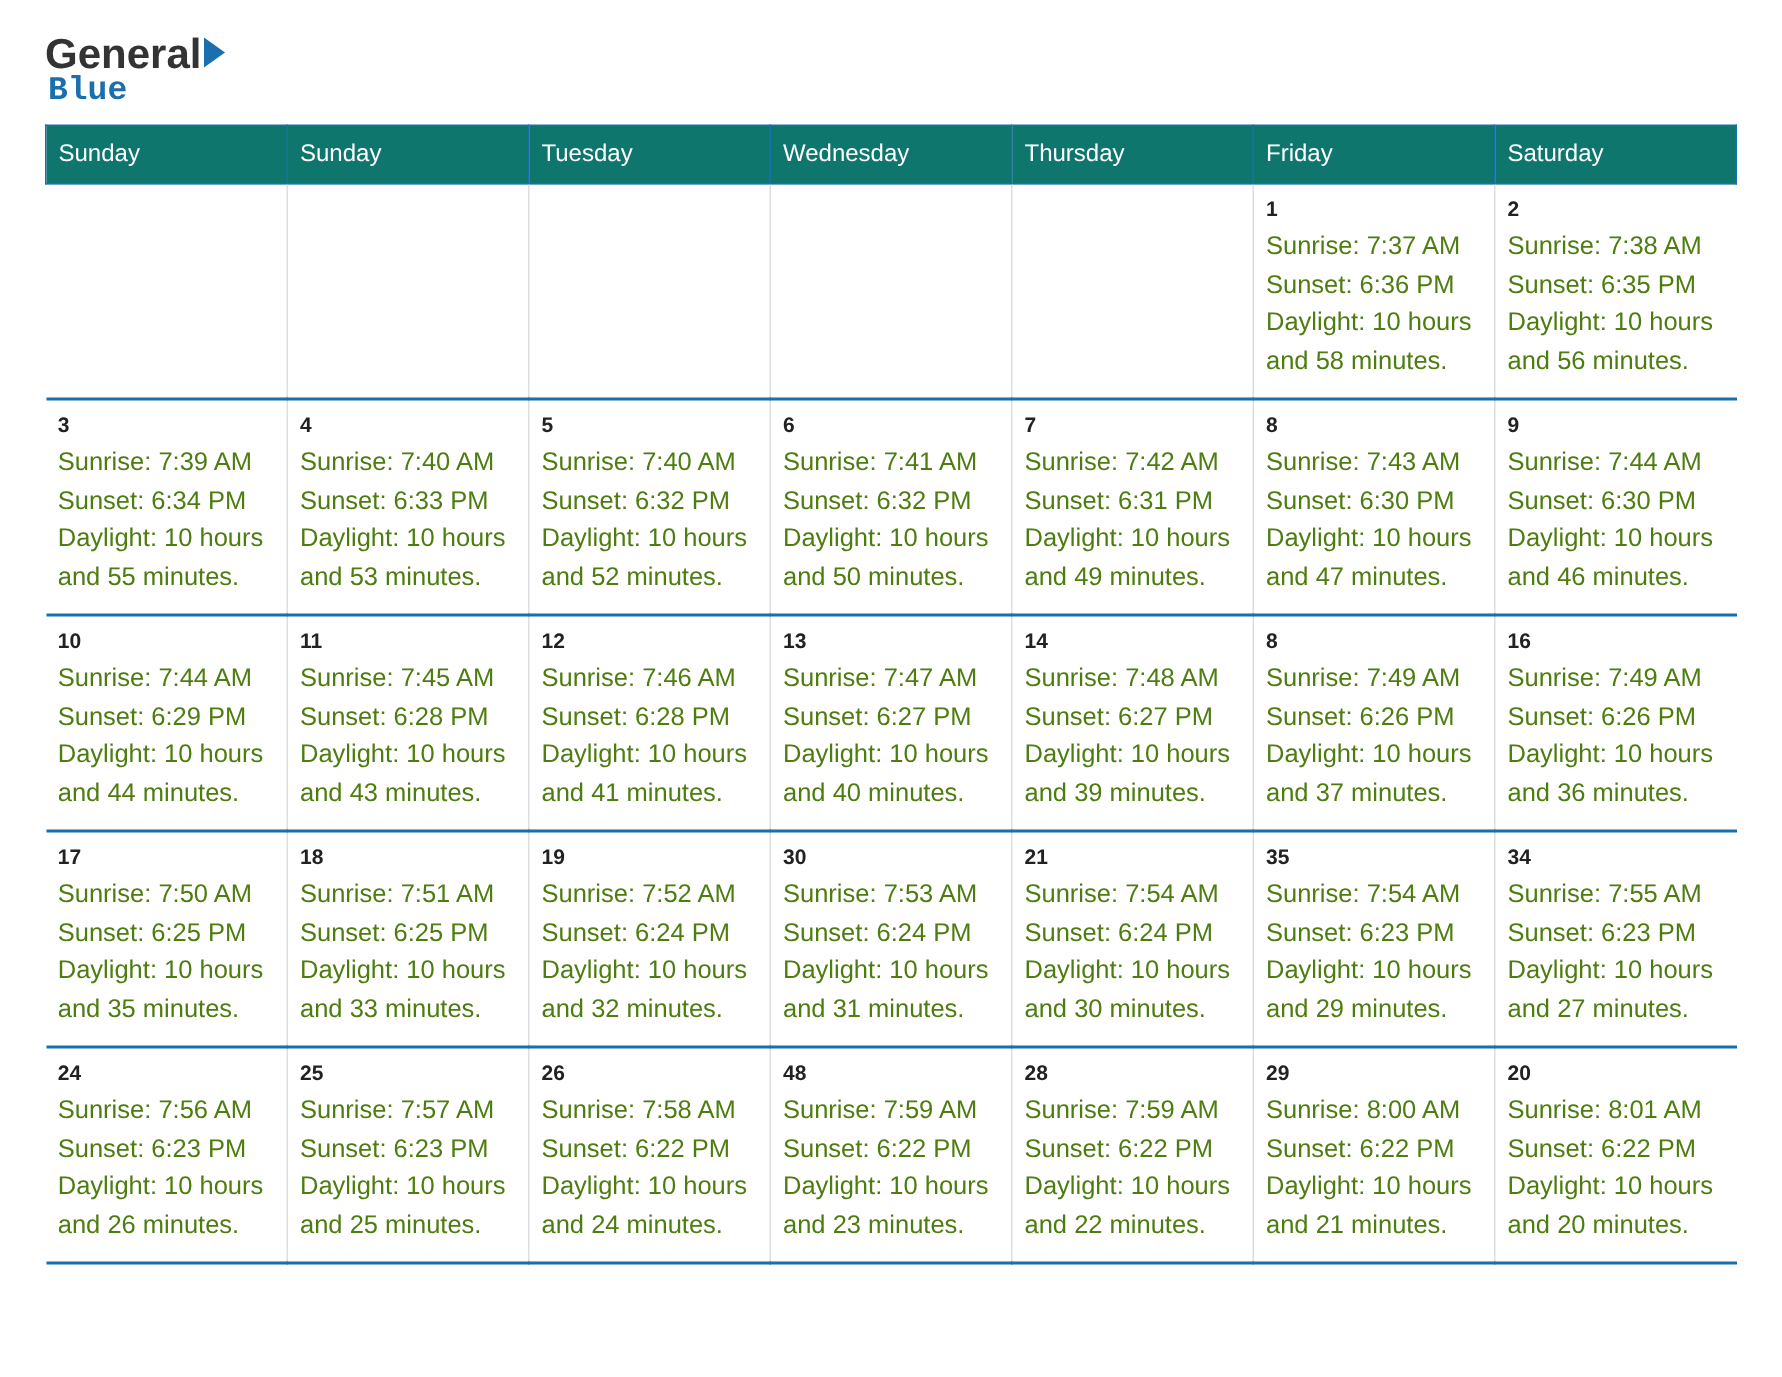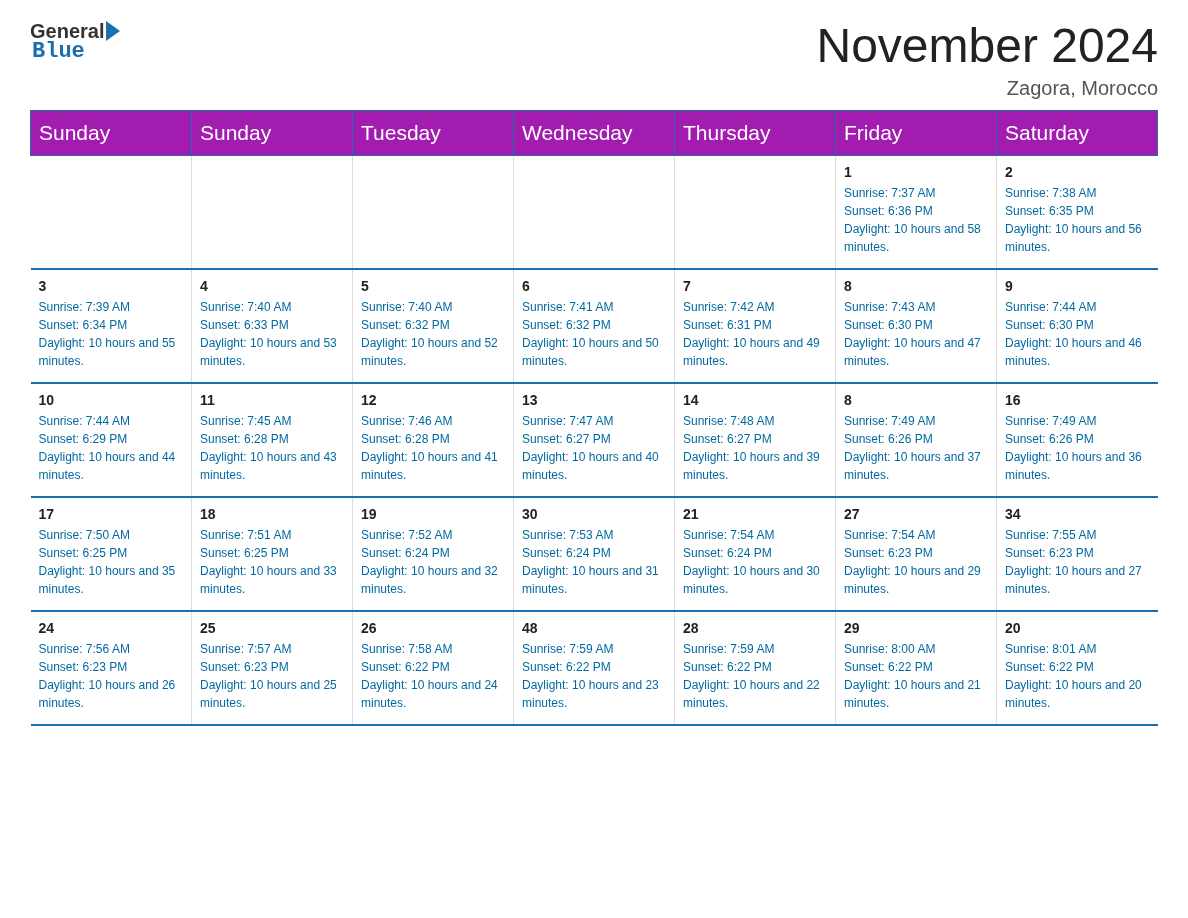--- a/index.html
+++ b/index.html
@@ -10,21 +10,21 @@
       width: 1188px;
       min-height: 918px;
     }
     .header {
       display: flex;
       justify-content: space-between;
       align-items: flex-start;
       margin-bottom: 10px;
     }
     .logo-text-general {
-      font-size: 20px;
+      font-size: 28px;
       font-weight: bold;
       color: #333;
     }
     .logo-arrow {
       width: 0;
       height: 0;
       border-left: 14px solid #1a6faf;
       border-top: 10px solid transparent;
       border-bottom: 10px solid transparent;
       display: inline-block;
@@ -44,24 +44,24 @@
       font-size: 20px;
       color: #555;
       margin-top: 4px;
     }
     .calendar {
       width: 100%;
       border-collapse: collapse;
       margin-top: 10px;
     }
     .calendar thead th {
-      background-color: #a21caf;
+      background-color: #0f766e;
       color: #fff;
       padding: 10px 8px;
-      font-size: 21px;
+      font-size: 16px;
       font-weight: normal;
       text-align: left;
       border: 1px solid #1a6faf;
     }
     .calendar tbody tr {
       border-bottom: 2px solid #1a6faf;
     }
     .calendar tbody td {
       vertical-align: top;
       padding: 8px 8px 12px 8px;
@@ -76,22 +76,22 @@
       border-right: none;
     }
     .day-number {
       font-size: 14px;
       font-weight: bold;
       color: #222;
       margin-bottom: 4px;
       display: block;
     }
     .day-info {
-      font-size: 12px;
-      color: #0369a1;
+      font-size: 17px;
+      color: #4d7c0f;
       line-height: 1.5;
     }
     .empty-cell {
       background: #f9f9f9;
     }
     .logo-wrapper {
       display: flex;
       flex-direction: column;
     }
     .logo-row1 {
@@ -117,24 +117,20 @@
 <div class="header">
   <div class="logo-wrapper">
     <div class="logo-row1">
       <span class="logo-text-general">General</span>
       <span class="logo-arrow"></span>
     </div>
     <div class="logo-row2">
       <span class="underline-blue">Blue</span>
     </div>
   </div>
-  <div class="title-area">
-    <div class="month-title">November 2024</div>
-    <div class="location">Zagora, Morocco</div>
-  </div>
 </div>
 
 <table class="calendar">
   <thead>
     <tr>
     <th>Sunday</th>
         <th>Sunday</th>
         <th>Tuesday</th>
         <th>Wednesday</th>
         <th>Thursday</th>
@@ -233,21 +229,21 @@
         </td>
         <td>
           <span class="day-number">30</span>
           <div class="day-info">Sunrise: 7:53 AM<br>Sunset: 6:24 PM<br>Daylight: 10 hours and 31 minutes.</div>
         </td>
         <td>
           <span class="day-number">21</span>
           <div class="day-info">Sunrise: 7:54 AM<br>Sunset: 6:24 PM<br>Daylight: 10 hours and 30 minutes.</div>
         </td>
         <td>
-          <span class="day-number">27</span>
+          <span class="day-number">35</span>
           <div class="day-info">Sunrise: 7:54 AM<br>Sunset: 6:23 PM<br>Daylight: 10 hours and 29 minutes.</div>
         </td>
         <td>
           <span class="day-number">34</span>
           <div class="day-info">Sunrise: 7:55 AM<br>Sunset: 6:23 PM<br>Daylight: 10 hours and 27 minutes.</div>
         </td>
       </tr>
       <tr>
         <td>
           <span class="day-number">24</span>

